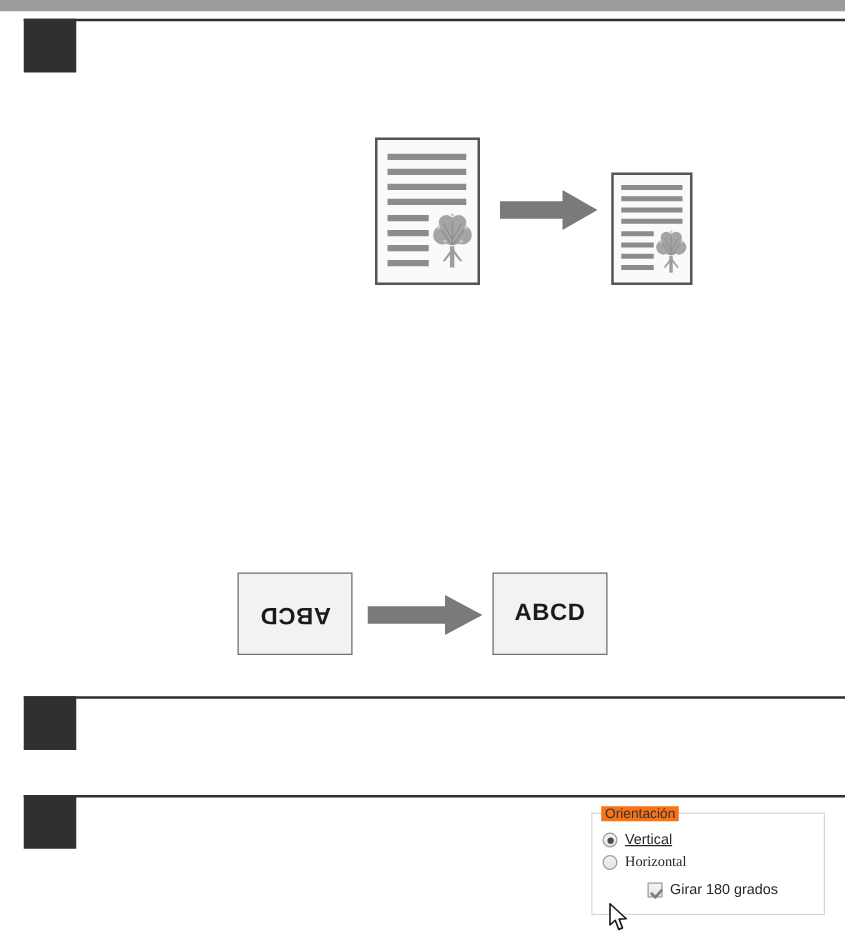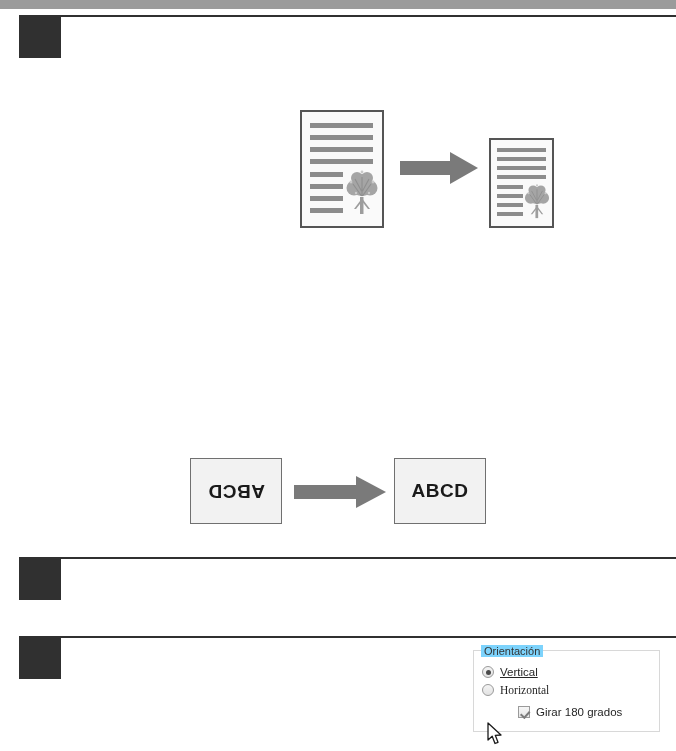--- a/index.html
+++ b/index.html
@@ -137,21 +137,21 @@
     width: 187px;
     height: 82px;
     border: 1px solid #d8d8d8;
     background: #ffffff;
     box-sizing: border-box;
   }
   .orientation-legend {
     position: absolute;
     left: 481px;
     top: 645px;
-    background: #7dd3fc;
+    background: #f97316;
     padding: 0 3px;
     font-size: 11px;
     color: #333333;
     white-space: nowrap;
   }
   .opt-row {
     position: absolute;
     left: 8px;
     display: flex;
     align-items: center;

